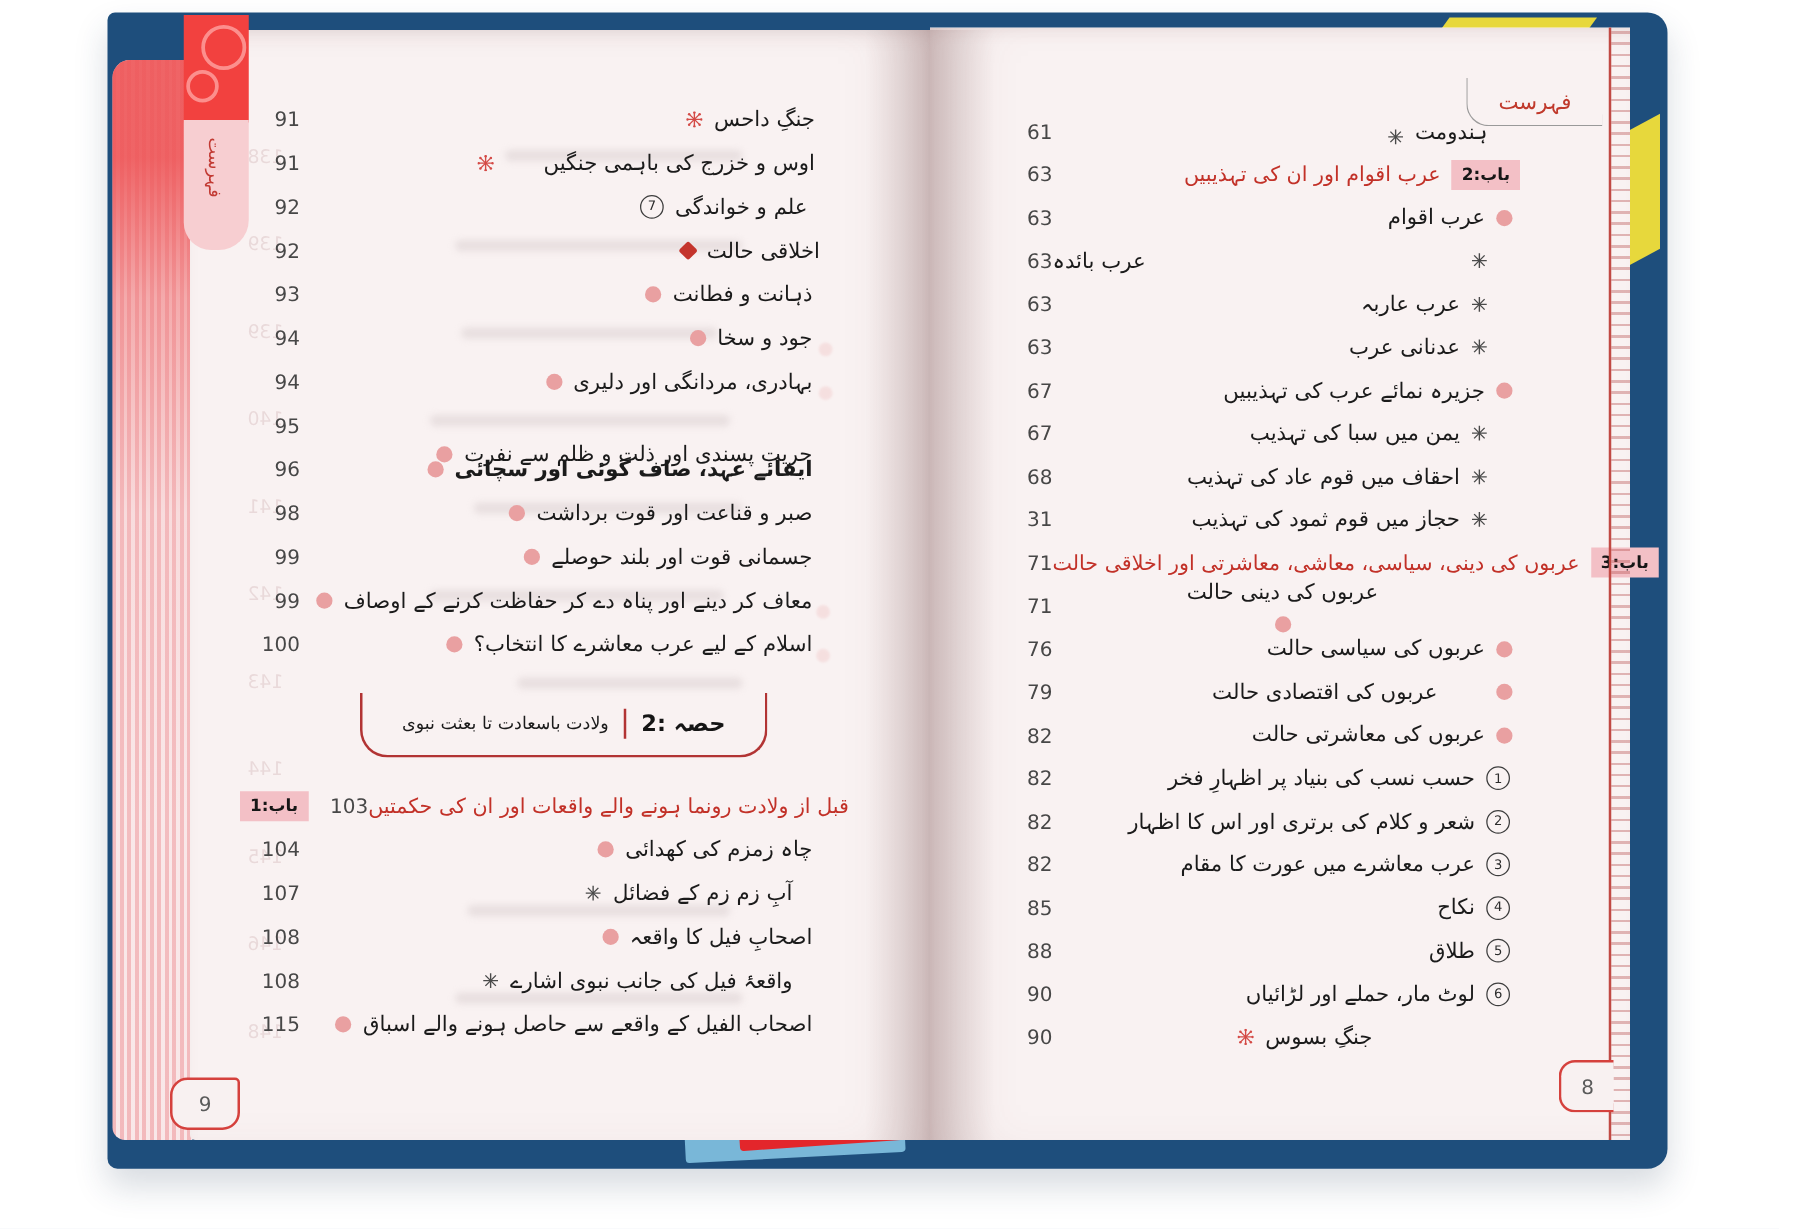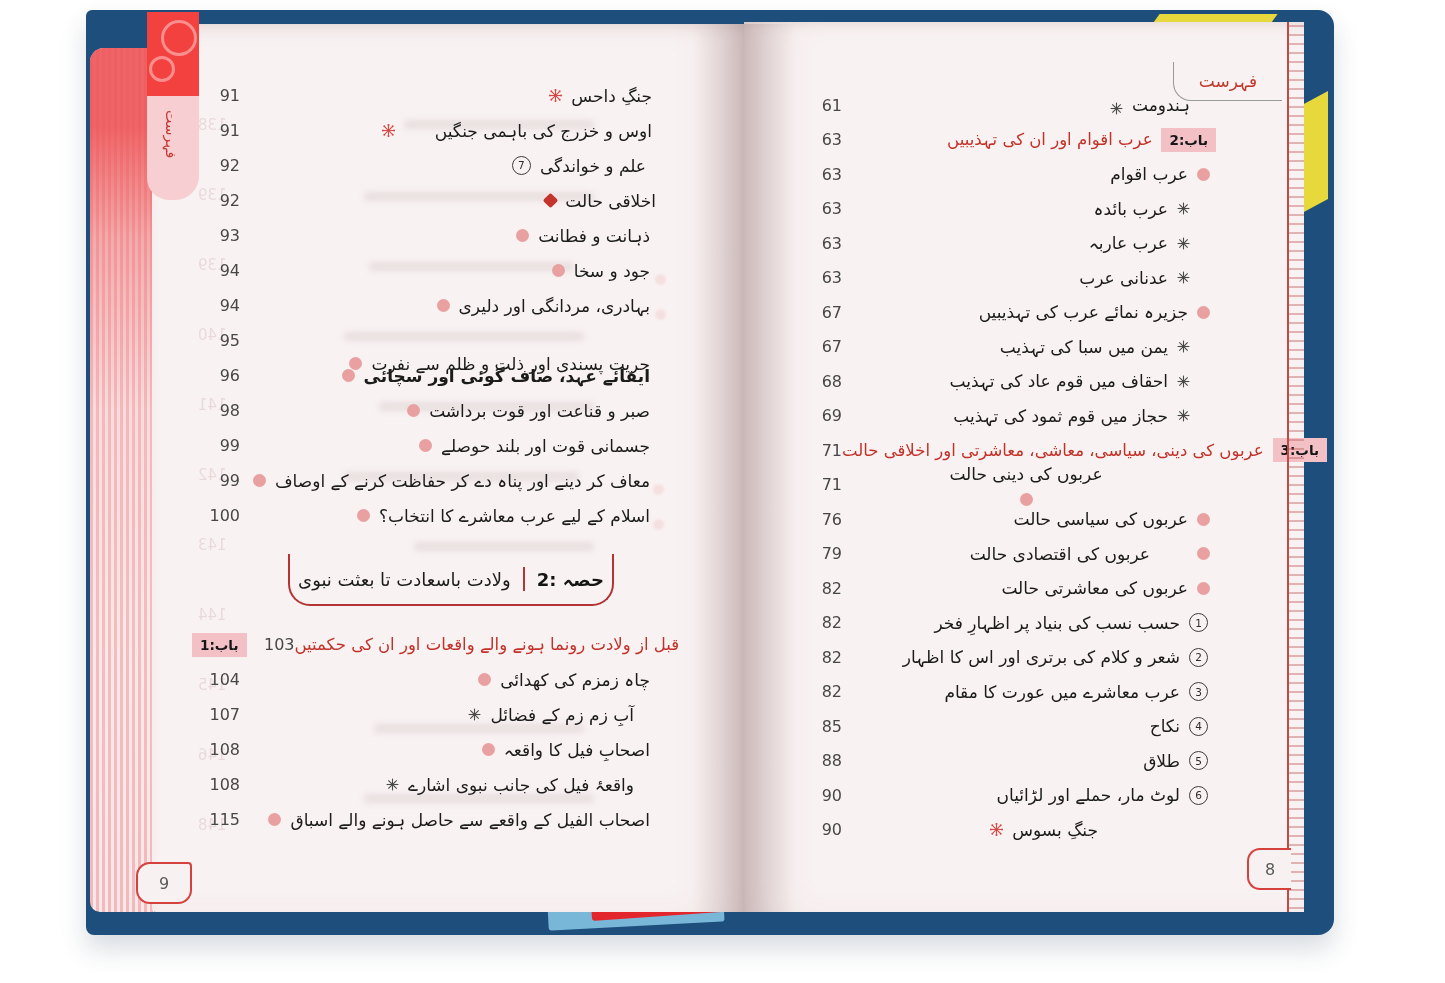--- a/index.html
+++ b/index.html
@@ -60,21 +60,21 @@
   .diamond{width:11px;height:11px;background:#c4342c;transform:rotate(45deg);border-radius:2px;}
   .circ{width:17px;height:17px;border:1.2px solid #3d3d3d;border-radius:50%;color:#2c2c2c;
     font-size:10.5px;direction:ltr;line-height:1;}
   
   .section-row{height:94px;display:flex;align-items:center;flex:none;}
   .sec-box{margin-left:96px;width:322px;height:50px;border:2px solid #b23434;border-top:none;
     border-radius:0 0 22px 22px;display:flex;flex-direction:row-reverse;align-items:center;
     justify-content:center;gap:12px;}
   .sec-label{font-weight:bold;color:#151515;font-size:18px;direction:rtl;white-space:nowrap;}
   .sec-divider{width:2px;height:24px;background:#b23434;}
-  .sec-title{color:#1b1b1b;font-size:18px;direction:rtl;white-space:nowrap;}
+  .sec-title{color:#1b1b1b;font-size:14px;direction:rtl;white-space:nowrap;}
   
   .ghost-num{position:absolute;color:#c29c9e;opacity:.28;font-size:15px;transform:scaleX(-1);
     filter:blur(.6px);left:46px;}
   .ghost-bar{position:absolute;height:9px;background:#d7cccd;opacity:.5;filter:blur(3px);border-radius:4px;}
   .ghost-dot{position:absolute;width:11px;height:11px;border-radius:50%;background:#e9a0a1;opacity:.22;filter:blur(1px);}
 </style>
 </head>
 <body>
 
 <div class="photo">
@@ -355,21 +355,21 @@
           </div>
           <div class="toc-row">
             <span class="num">63</span>
             <span class="entry" style="padding-right: 6px;">
               <span class="txt">عرب اقوام</span>
               <span class="mk bullet"></span>
             </span>
           </div>
           <div class="toc-row">
             <span class="num">63</span>
-            <span class="entry" style="padding-right: 26px;">
+            <span class="entry" style="padding-right: 26px; justify-content: space-between;">
               <span class="txt">عرب بائدہ</span>
               <span class="mk">
                 <svg width="13" height="13" viewBox="0 0 13 13">
                   <g stroke="#4a4a4a" stroke-width="1.1">
                     <line x1="6.5" y1="0.6" x2="6.5" y2="12.4"></line>
                     <line x1="0.6" y1="6.5" x2="12.4" y2="6.5"></line>
                     <line x1="2.3" y1="2.3" x2="10.7" y2="10.7"></line>
                     <line x1="2.3" y1="10.7" x2="10.7" y2="2.3"></line>
                   </g>
                 </svg>
@@ -441,21 +441,21 @@
                     <line x1="6.5" y1="0.6" x2="6.5" y2="12.4"></line>
                     <line x1="0.6" y1="6.5" x2="12.4" y2="6.5"></line>
                     <line x1="2.3" y1="2.3" x2="10.7" y2="10.7"></line>
                     <line x1="2.3" y1="10.7" x2="10.7" y2="2.3"></line>
                   </g>
                 </svg>
               </span>
             </span>
           </div>
           <div class="toc-row">
-            <span class="num">69</span>
+            <span class="num">31</span>
             <span class="entry" style="padding-right: 26px;">
               <span class="txt">حجاز میں قوم ثمود کی تہذیب</span>
               <span class="mk">
                 <svg width="13" height="13" viewBox="0 0 13 13">
                   <g stroke="#4a4a4a" stroke-width="1.1">
                     <line x1="6.5" y1="0.6" x2="6.5" y2="12.4"></line>
                     <line x1="0.6" y1="6.5" x2="12.4" y2="6.5"></line>
                     <line x1="2.3" y1="2.3" x2="10.7" y2="10.7"></line>
                     <line x1="2.3" y1="10.7" x2="10.7" y2="2.3"></line>
                   </g>

